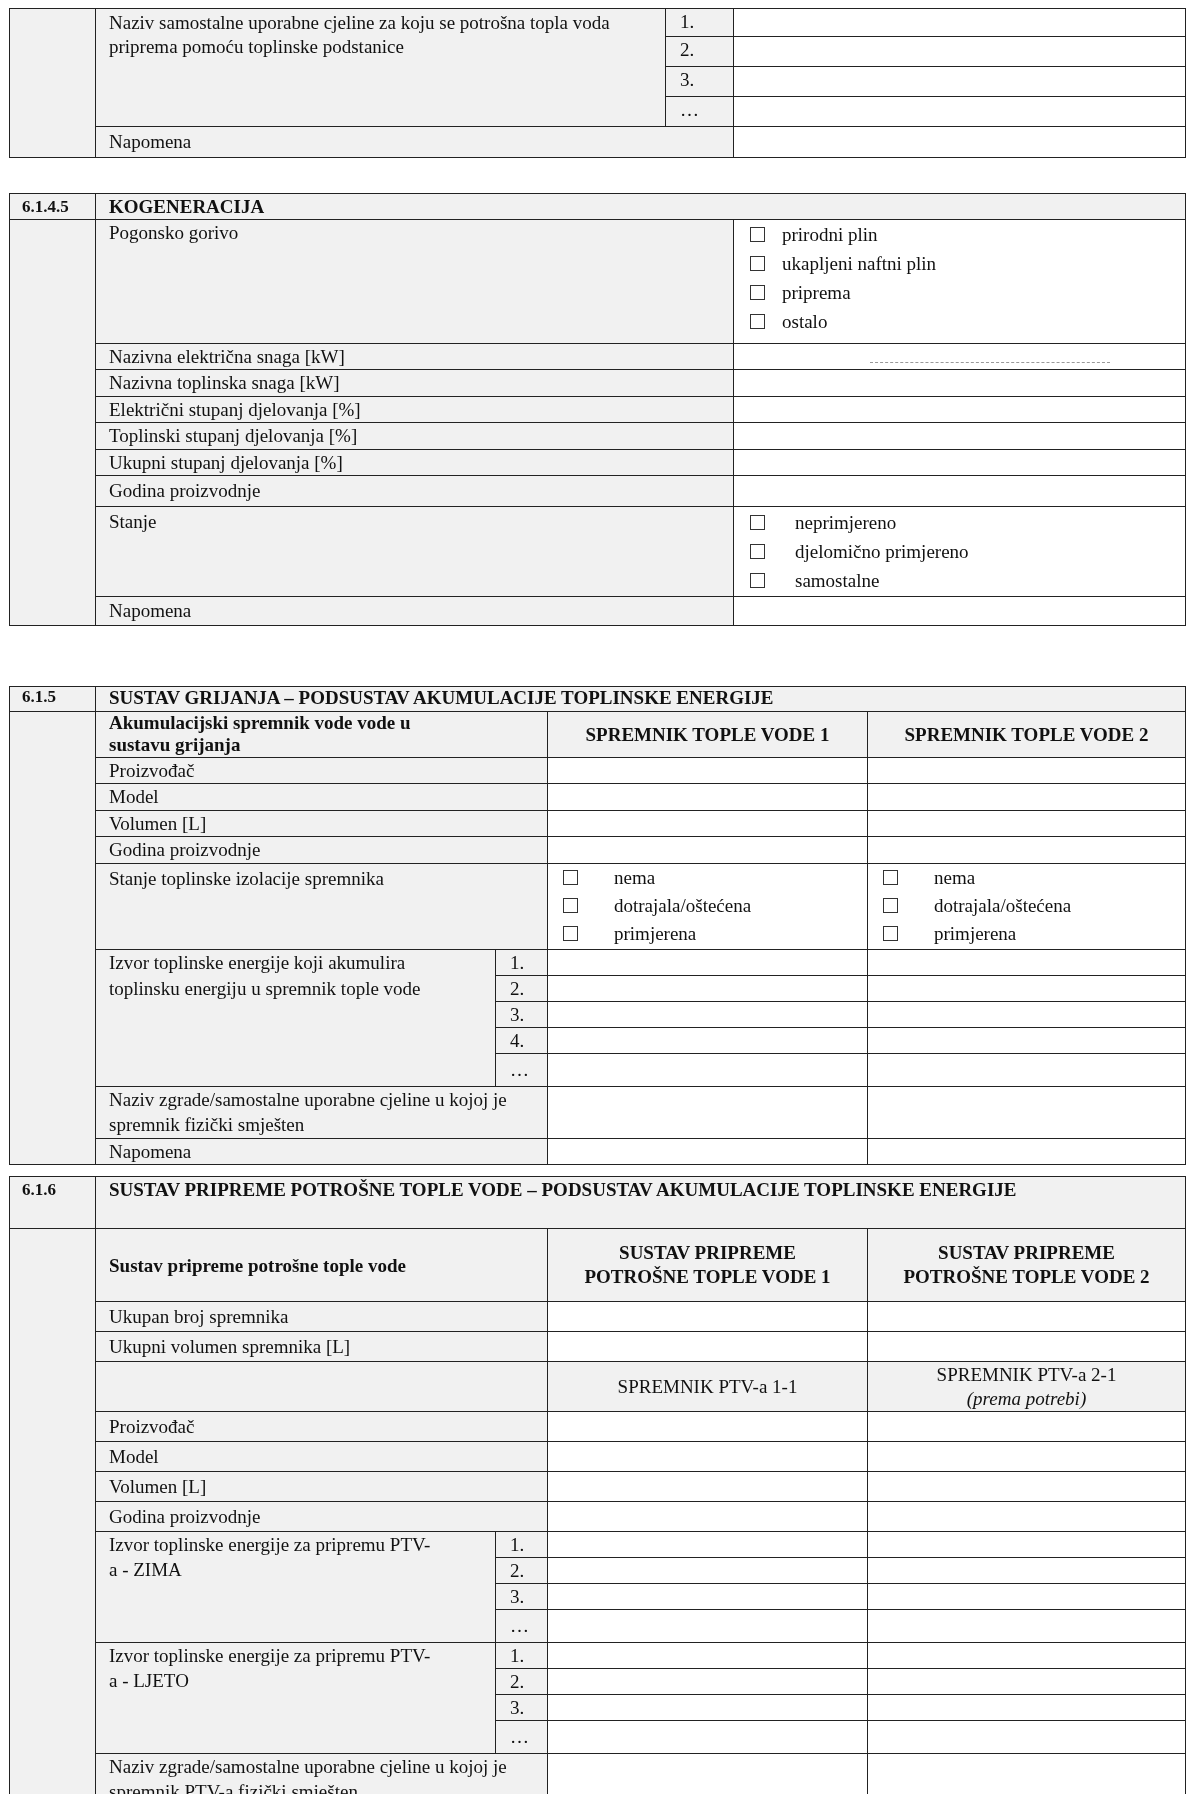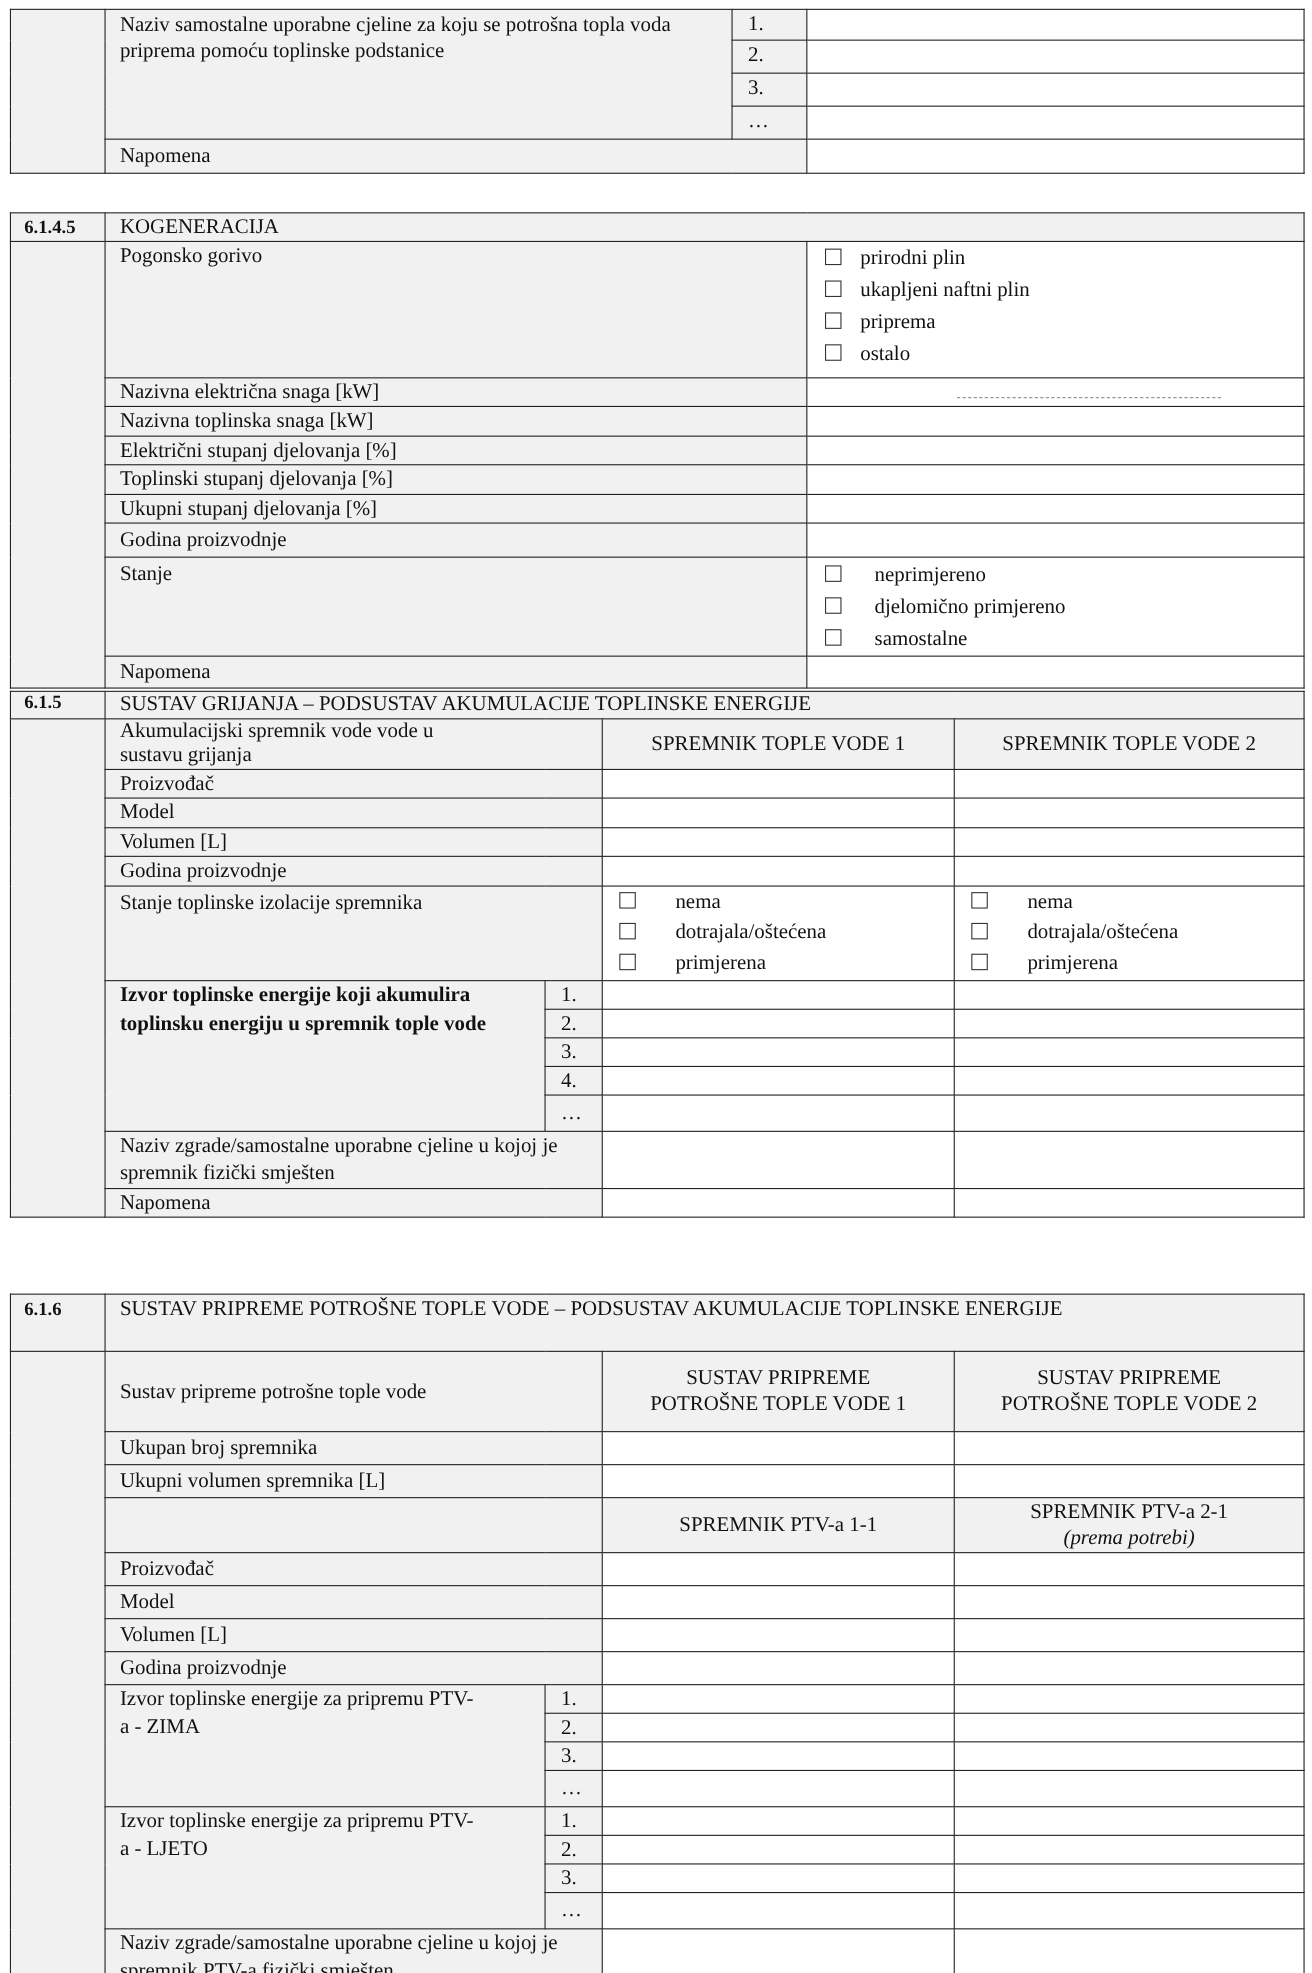--- a/index.html
+++ b/index.html
@@ -3,21 +3,21 @@
 <meta charset="utf-8">
 <style>
   html, body { margin: 0; padding: 0; background: #ffffff; }
   body { width: 1193px; height: 1794px; position: relative; overflow: hidden;
          font-family: "Liberation Serif", "DejaVu Serif", serif; color: #111; font-size: 19px; }
   table { border-collapse: collapse; position: absolute; left: 9px; width: 1177px; table-layout: fixed; }
   td { border: 1.5px solid #222; padding: 0 0 0 13px; vertical-align: top; line-height: 25px; height: 24px; }
   .g { background: #f1f1f1; }
   .w { background: #ffffff; }
   .num { font-weight: bold; font-size: 17px; padding-left: 12px; }
-  .b { font-weight: normal; margin-top: 48px; }
+  .b { font-weight: bold; margin-top: 48px; }
   .ctr { text-align: center; padding-left: 0; }
   .mid { vertical-align: middle; }
   .idx { padding-left: 14px; }
   .cb { display: inline-block; width: 13px; height: 13px; border: 1.2px solid #333; background: #fff;
         vertical-align: -1px; margin-right: 0; }
   .opt { display: block; height: 29px; line-height: 29px; }
   .opt .cb { margin-right: 17px; }
   .opt2 .cb { margin-right: 30px; }
   .opt3 .cb { margin-right: 36px; }
   .dash { display: inline-block; width: 240px; border-bottom: 1.5px dashed #999; margin-left: 120px; vertical-align: -6px; }
@@ -112,21 +112,21 @@
       <span class="opt opt2"><span class="cb"></span><span>samostalne</span></span>
     </td>
   </tr>
   <tr style="height:29px">
         <td class="g" style="line-height:28px;">Napomena</td>
         <td class="w"></td>
       </tr>
 </tbody>
   </table>
 
-<table style="top:628px;">
+<table style="top:686px;">
   <colgroup>
       <col style="width:86px">
       <col style="width:400px">
       <col style="width:52px">
       <col style="width:320px">
       <col>
     </colgroup>
   <tbody>
       <tr style="height:22px">
     <td class="g num" style="line-height:20px;">6.1.5</td>
@@ -165,21 +165,21 @@
       <span class="opt opt3" style="height:28px;line-height:28px;"><span class="cb"></span><span>dotrajala/oštećena</span></span>
       <span class="opt opt3" style="height:28px;line-height:28px;"><span class="cb"></span><span>primjerena</span></span>
     </td>
     <td class="w" style="padding-left:15px;padding-top:0;">
       <span class="opt opt3" style="height:28px;line-height:28px;"><span class="cb"></span><span>nema</span></span>
       <span class="opt opt3" style="height:28px;line-height:28px;"><span class="cb"></span><span>dotrajala/oštećena</span></span>
       <span class="opt opt3" style="height:28px;line-height:28px;"><span class="cb"></span><span>primjerena</span></span>
     </td>
   </tr>
   <tr style="height:26px">
-    <td class="g" rowspan="5" style="line-height:26px;padding-right:22px;font-weight:bold;">Izvor toplinske energije koji akumulira toplinsku energiju u spremnik tople vode</td>
+    <td class="g" rowspan="5" style="line-height:26px;padding-right:22px;">Izvor toplinske energije koji akumulira toplinsku energiju u spremnik tople vode</td>
     <td class="g idx">1.</td>
     <td class="w"></td>
         <td class="w"></td>
   </tr>
   <tr style="height:26px">
         <td class="g idx">2.</td>
         <td class="w"></td>
         <td class="w"></td>
       </tr>
   <tr style="height:26px">

